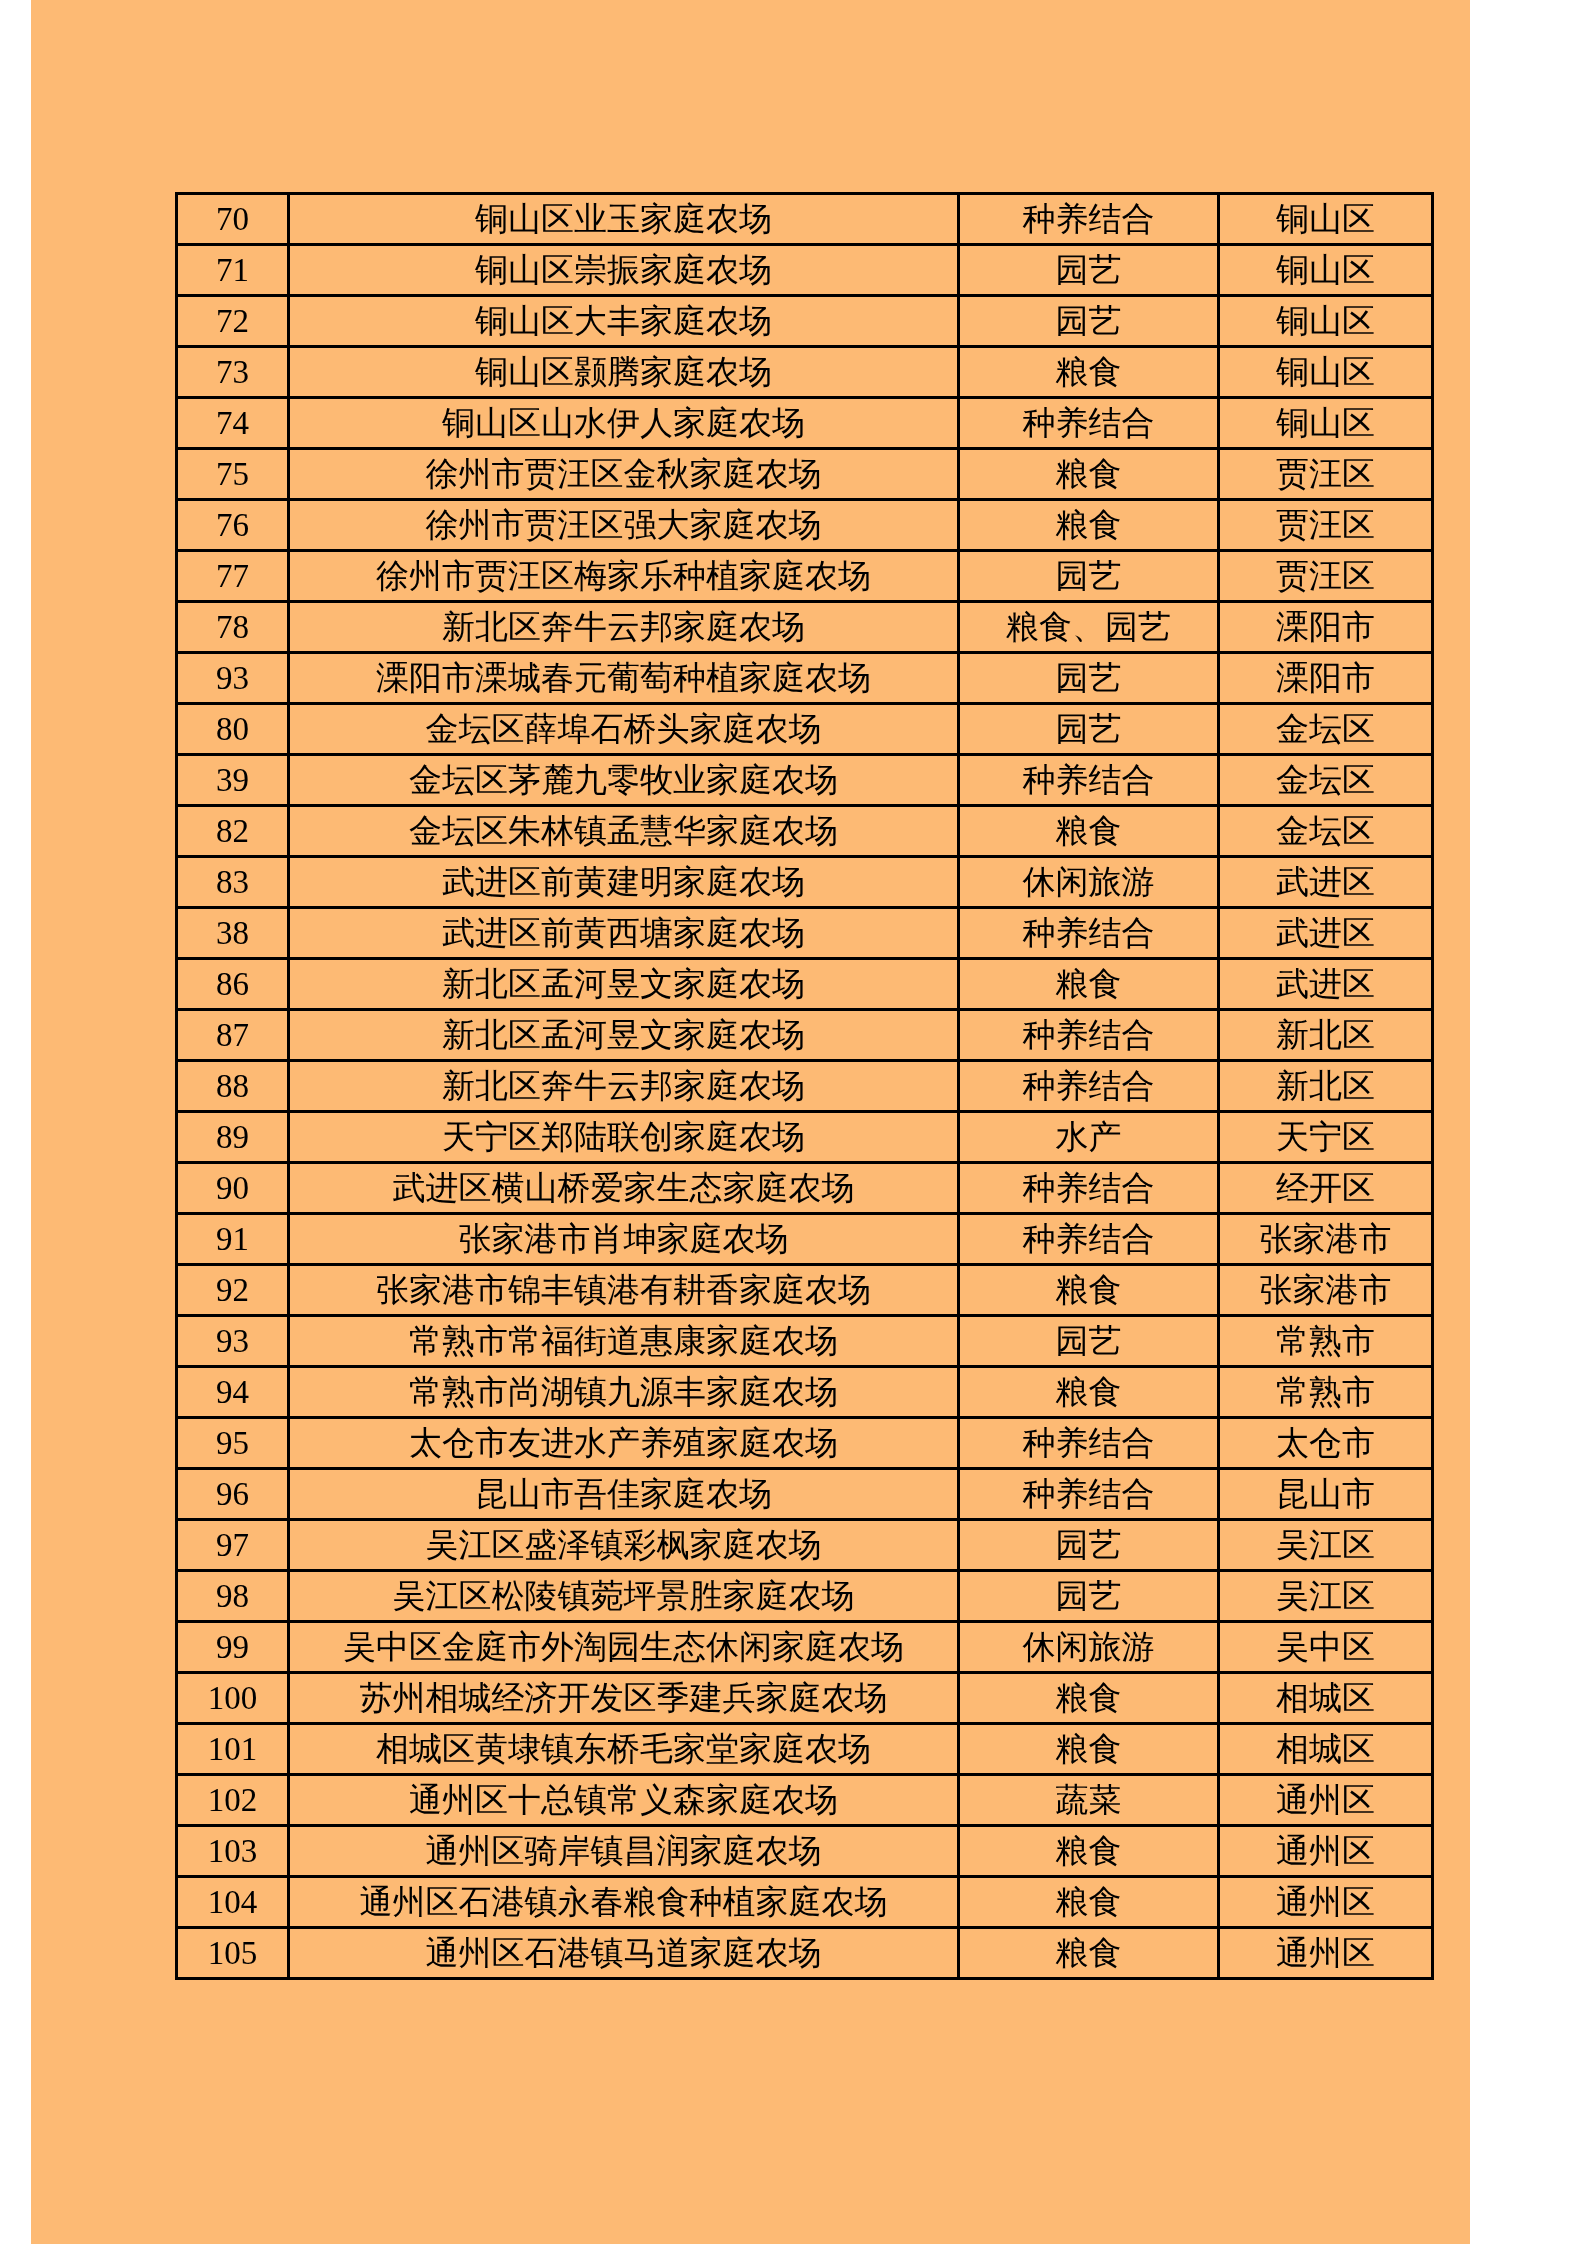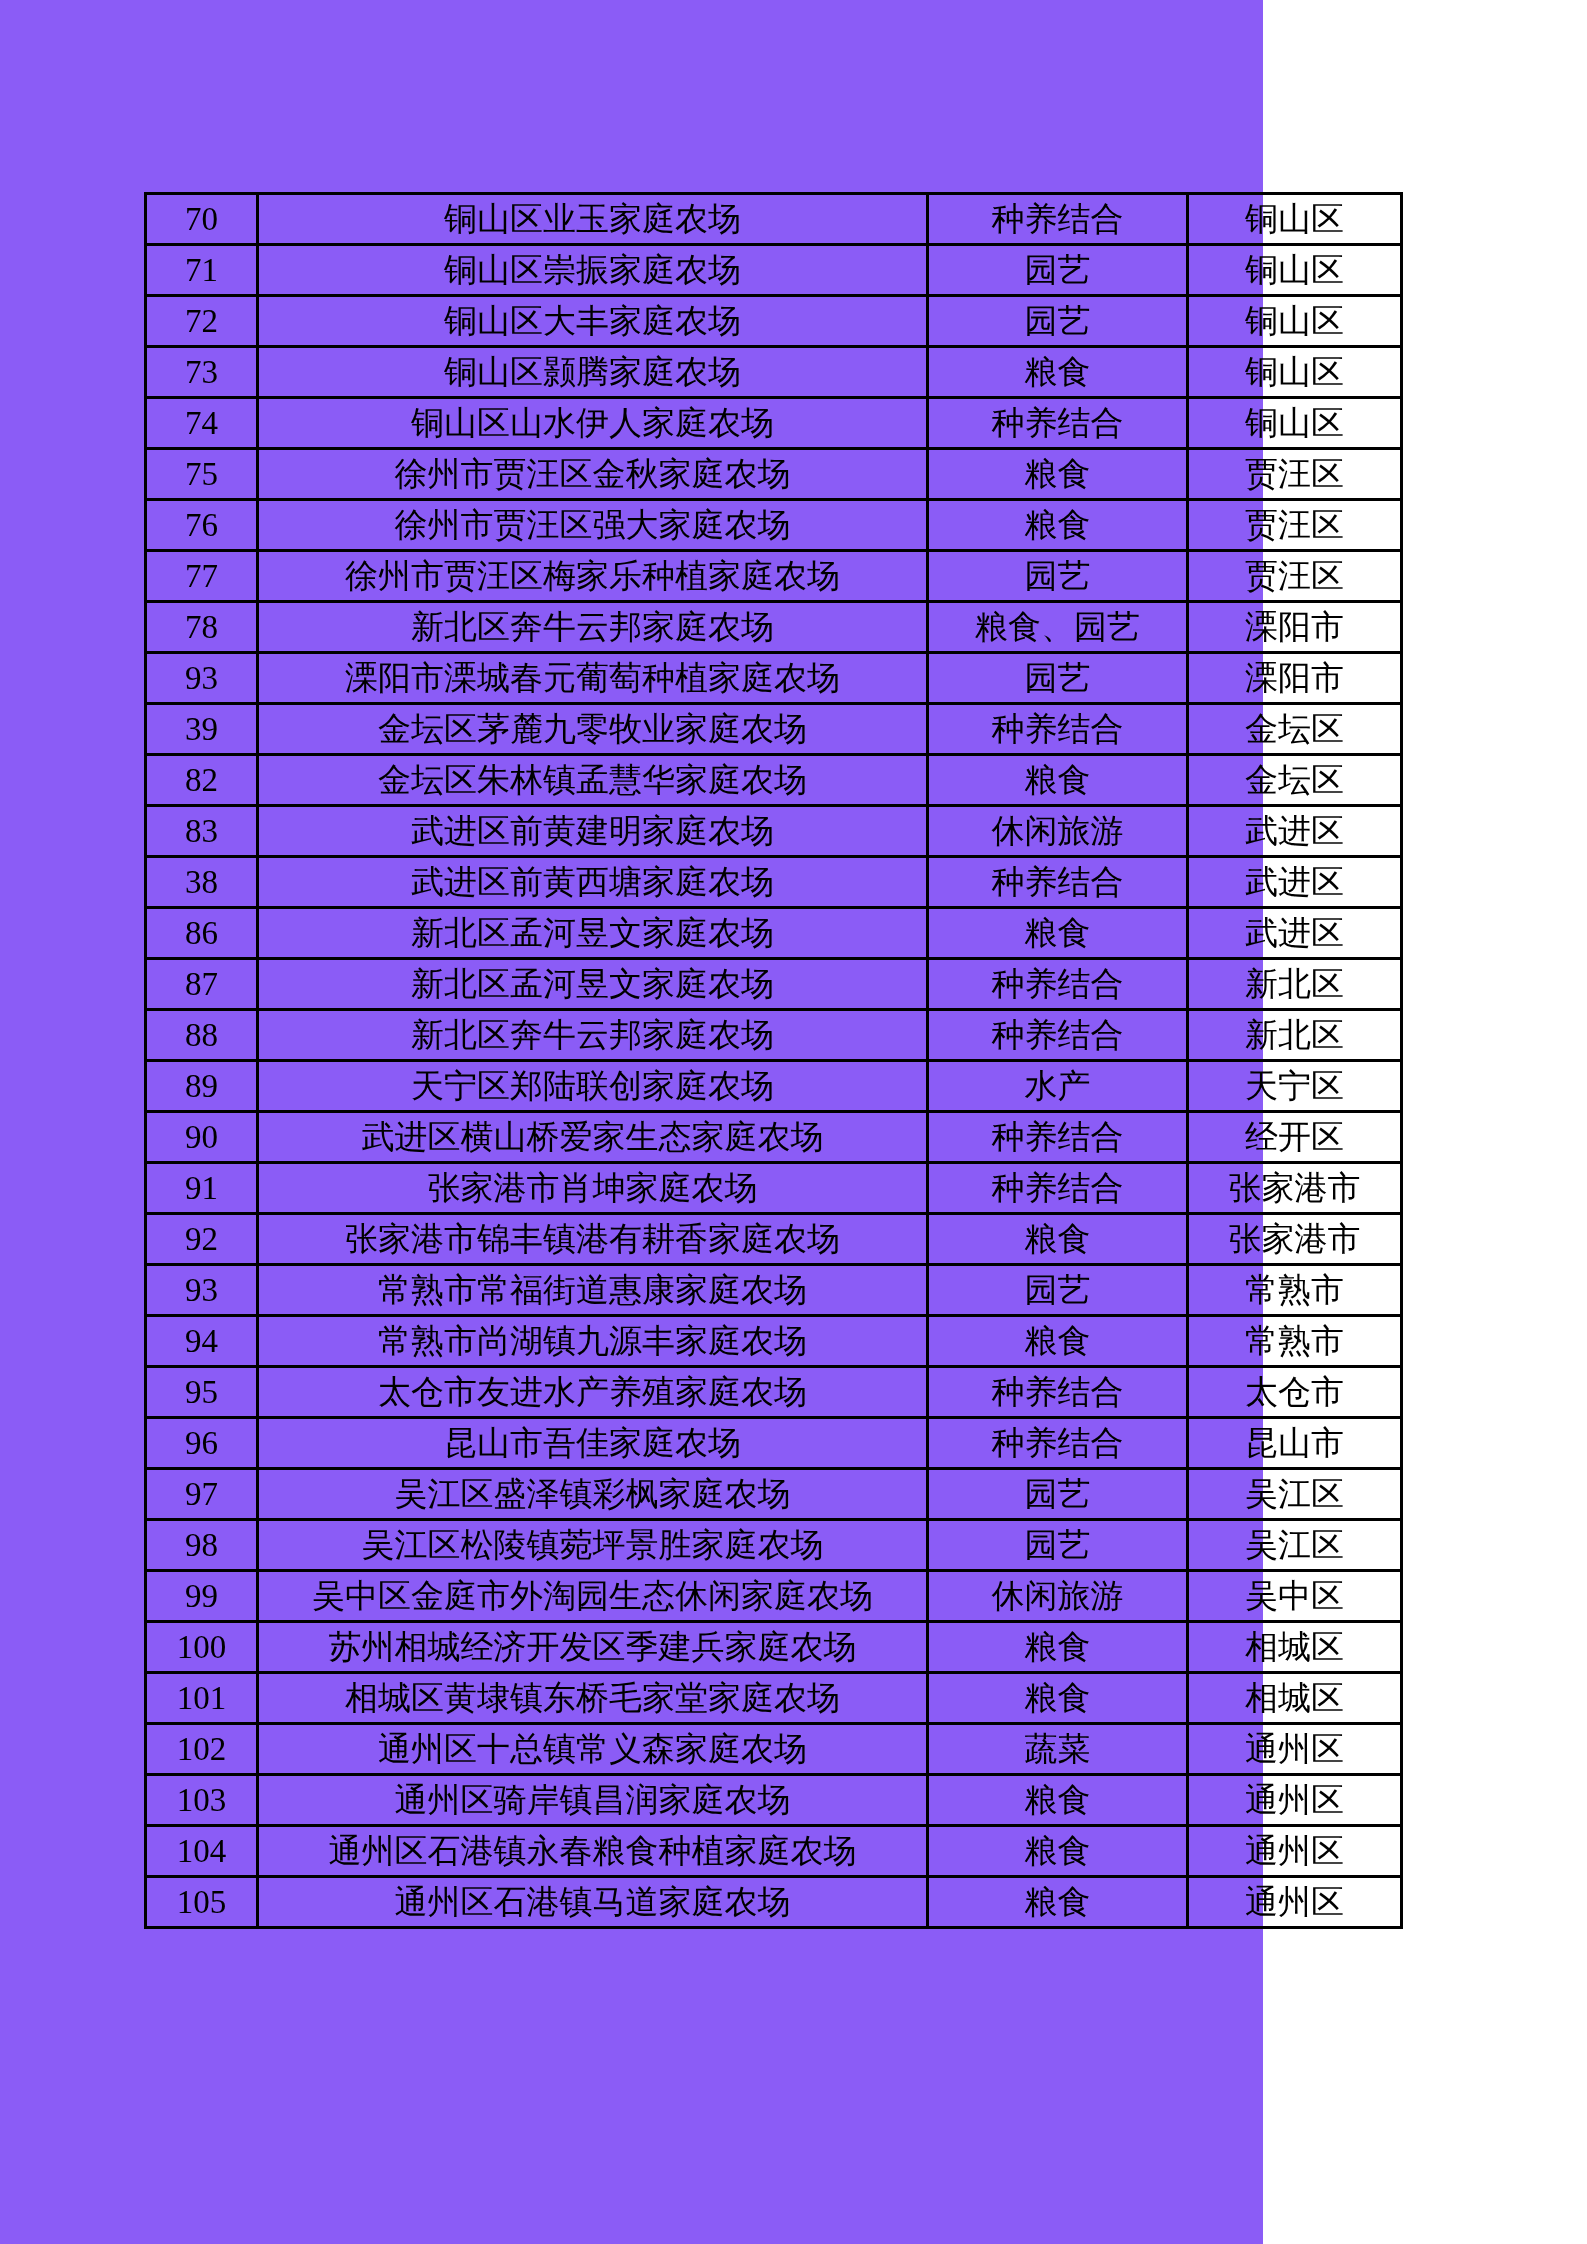--- a/index.html
+++ b/index.html
@@ -2,25 +2,26 @@
 <html><head>
 <meta charset="utf-8">
 <style>
   html, body {
     margin: 0;
     padding: 0;
     background: #ffffff;
   }
   .page {
     position: relative;
-    width: 1263px;
+    width: 1439px;
     height: 2244px;
-    background: #8b5cf6;
+    background: #fdba74;
     font-family: "Liberation Serif", "DejaVu Serif", serif;
     color: #000000;
+    margin-left: 31px;
   }
   table.farm-table {
     position: absolute;
     left: 144px;
     top: 192px;
     width: 1256px;
     border-collapse: collapse;
     table-layout: fixed;
   }
   table.farm-table td {
@@ -105,20 +106,26 @@
           <td class="col-type">粮食、园艺</td>
           <td class="col-district">溧阳市</td>
         </tr>
         <tr>
           <td class="col-no">93</td>
           <td class="col-name">溧阳市溧城春元葡萄种植家庭农场</td>
           <td class="col-type">园艺</td>
           <td class="col-district">溧阳市</td>
         </tr>
         <tr>
+          <td class="col-no">80</td>
+          <td class="col-name">金坛区薛埠石桥头家庭农场</td>
+          <td class="col-type">园艺</td>
+          <td class="col-district">金坛区</td>
+        </tr>
+        <tr>
           <td class="col-no">39</td>
           <td class="col-name">金坛区茅麓九零牧业家庭农场</td>
           <td class="col-type">种养结合</td>
           <td class="col-district">金坛区</td>
         </tr>
         <tr>
           <td class="col-no">82</td>
           <td class="col-name">金坛区朱林镇孟慧华家庭农场</td>
           <td class="col-type">粮食</td>
           <td class="col-district">金坛区</td>

